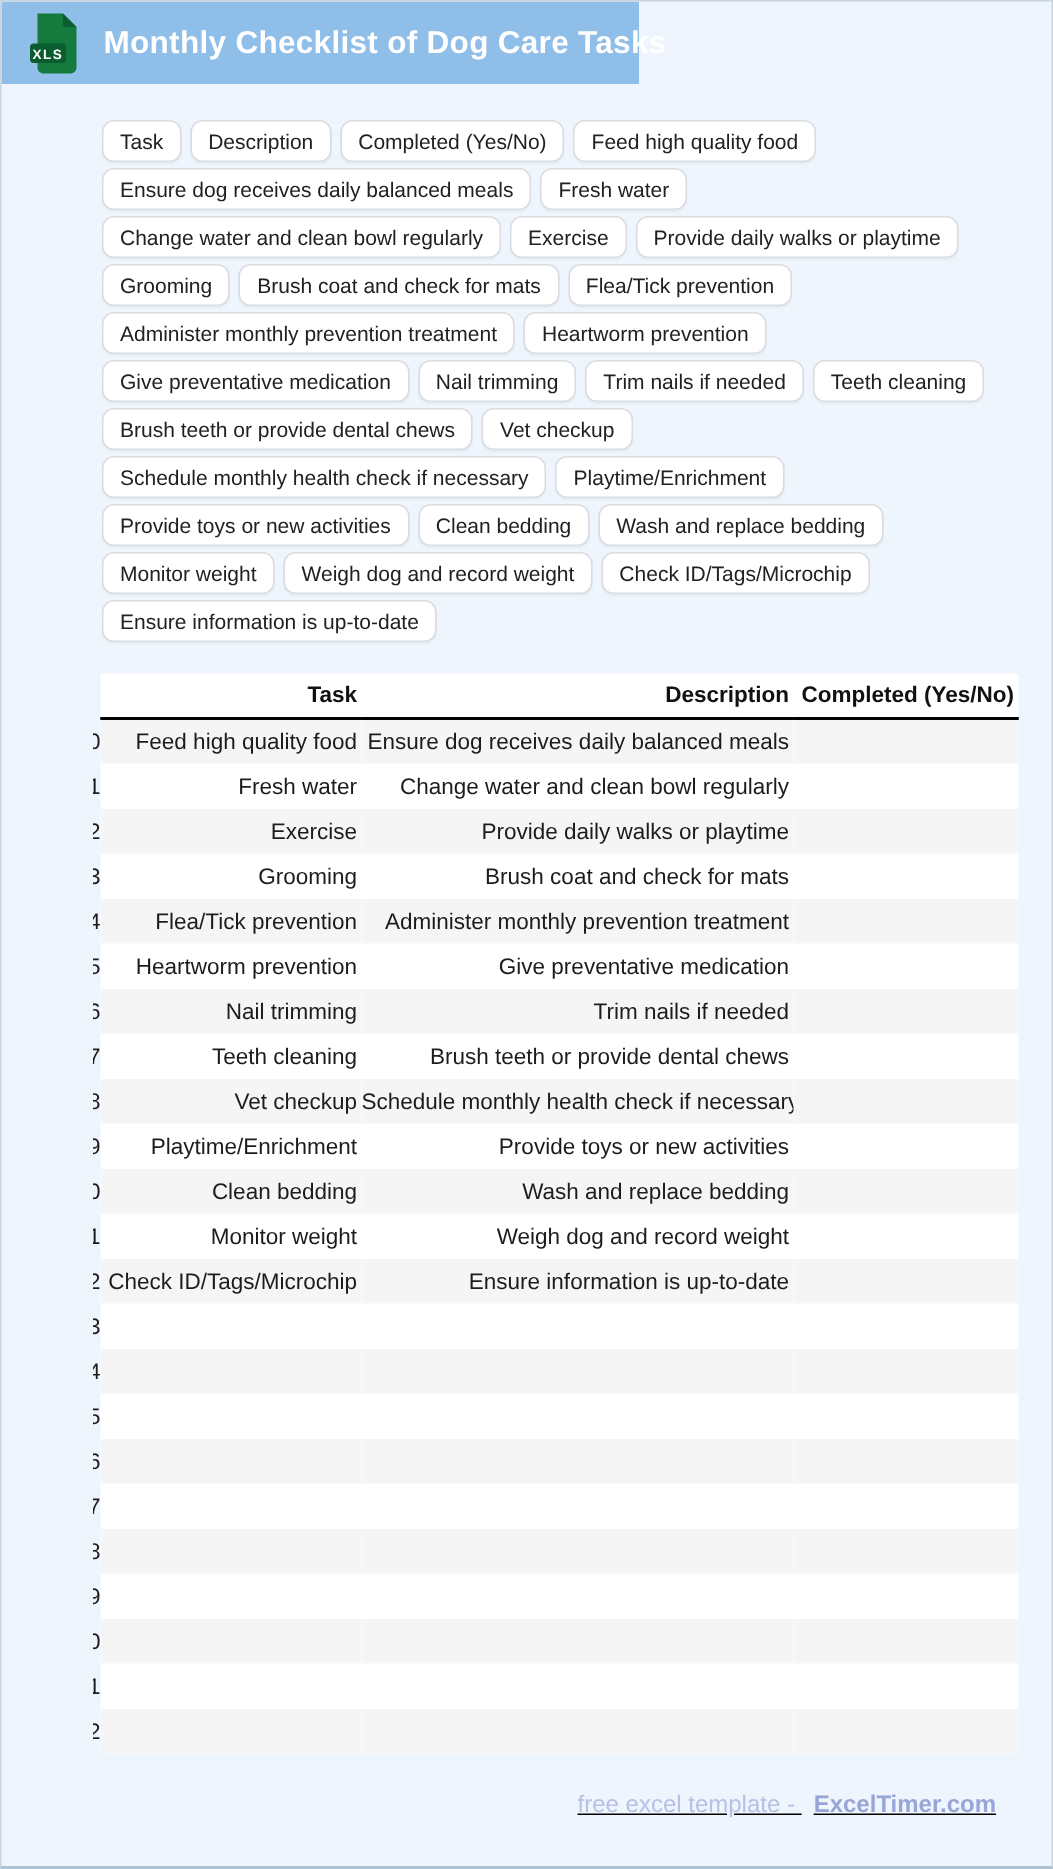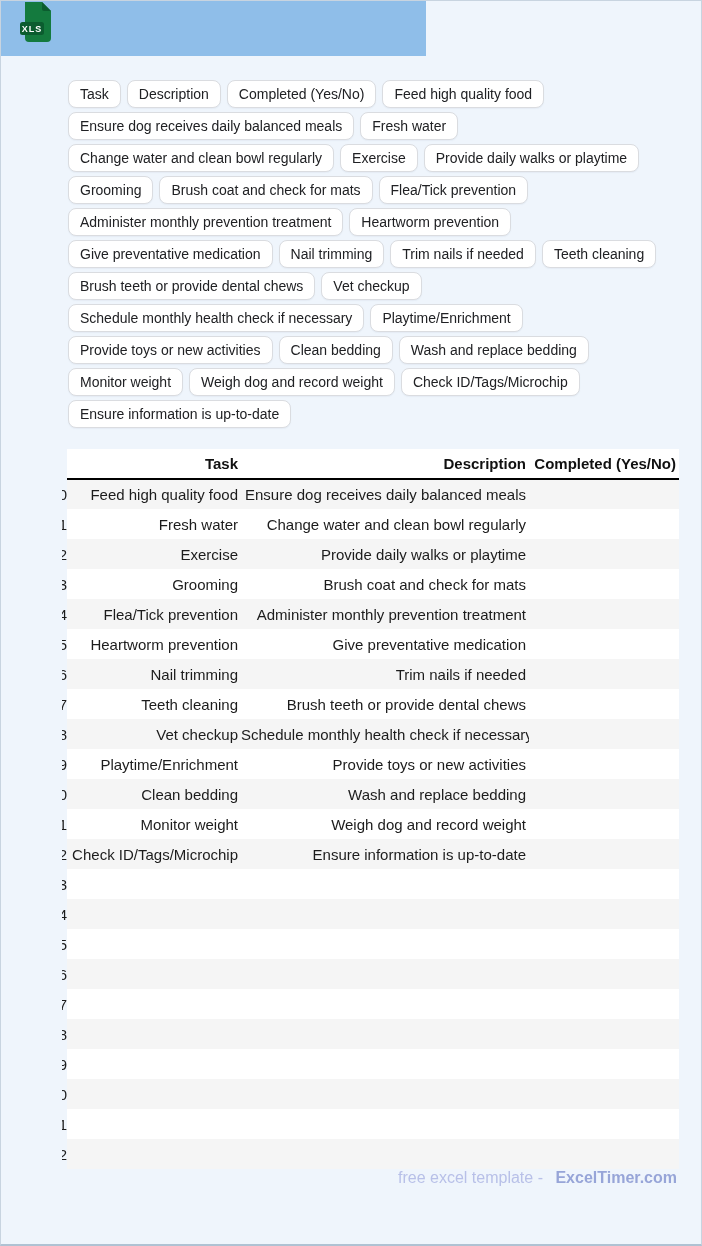--- a/index.html
+++ b/index.html
@@ -15,20 +15,21 @@
     border-bottom: 2px solid #AFC2D3;
     overflow: hidden;
   }
 
   
   .header-bar {
     width: 425px;
     height: 55px;
     background: var(--header-bg, #8FBEE9);
     display: flex;
+    align-items: center;
     padding-left: 16px;
   }
   .xls-icon { width: 38px; height: 42px; display: inline-flex; flex: 0 0 auto; }
   .header-title {
     color: #ffffff;
     font-size: 21px;
     font-weight: 600;
     letter-spacing: 0.2px;
     margin-left: 14px;
     white-space: nowrap;
@@ -105,23 +106,25 @@
     color: #111111;
     border-bottom: 2px solid #000000;
   }
   .c-task { width: 174px; }
   .c-desc { width: 288px; }
   .c-comp { width: 150px; }
   tr.stripe td { background: var(--stripe, #F5F5F5); }
 
   
   .footer {
-    padding-right: 24px;
+    margin-top: 26px;
+    padding-right: 37px;
     text-align: right;
     font-size: 16px;
+    text-decoration: underline;
   }
   .footer-text { color: var(--footer-text, #B8C0E8); }
   .footer-brand {
     color: var(--footer-brand, #97A5D8);
     font-weight: 700;
     text-decoration: none;
     margin-left: 8px;
   }
 </style>
 </head>
@@ -131,20 +134,21 @@
 
   <div class="header-bar">
     <span class="xls-icon">
       <svg viewBox="0 0 38 42" width="38" height="42" xmlns="http://www.w3.org/2000/svg">
         <path d="M8 1 h17 l9 9 v27 a4 4 0 0 1 -4 4 H12 a4 4 0 0 1 -4 -4 z" fill="#147A3E"></path>
         <path d="M25 1 l9 9 h-7 a2 2 0 0 1 -2 -2 z" fill="#0B5C2F"></path>
         <rect x="3" y="21" width="24" height="13" rx="2.5" fill="#0B5C2F"></rect>
         <text x="15" y="31" text-anchor="middle" font-family="Liberation Sans, sans-serif" font-size="9" font-weight="bold" fill="#ffffff" letter-spacing="1">XLS</text>
       </svg>
     </span>
+    <h1 class="header-title">Monthly Checklist of Dog Care Tasks</h1>
   </div>
 
   <div class="chips" id="chips">
       <span class="chip">Task</span>
       <span class="chip">Description</span>
       <span class="chip">Completed (Yes/No)</span>
       <span class="chip">Feed high quality food</span>
       <span class="chip">Ensure dog receives daily balanced meals</span>
       <span class="chip">Fresh water</span>
       <span class="chip">Change water and clean bowl regularly</span>

